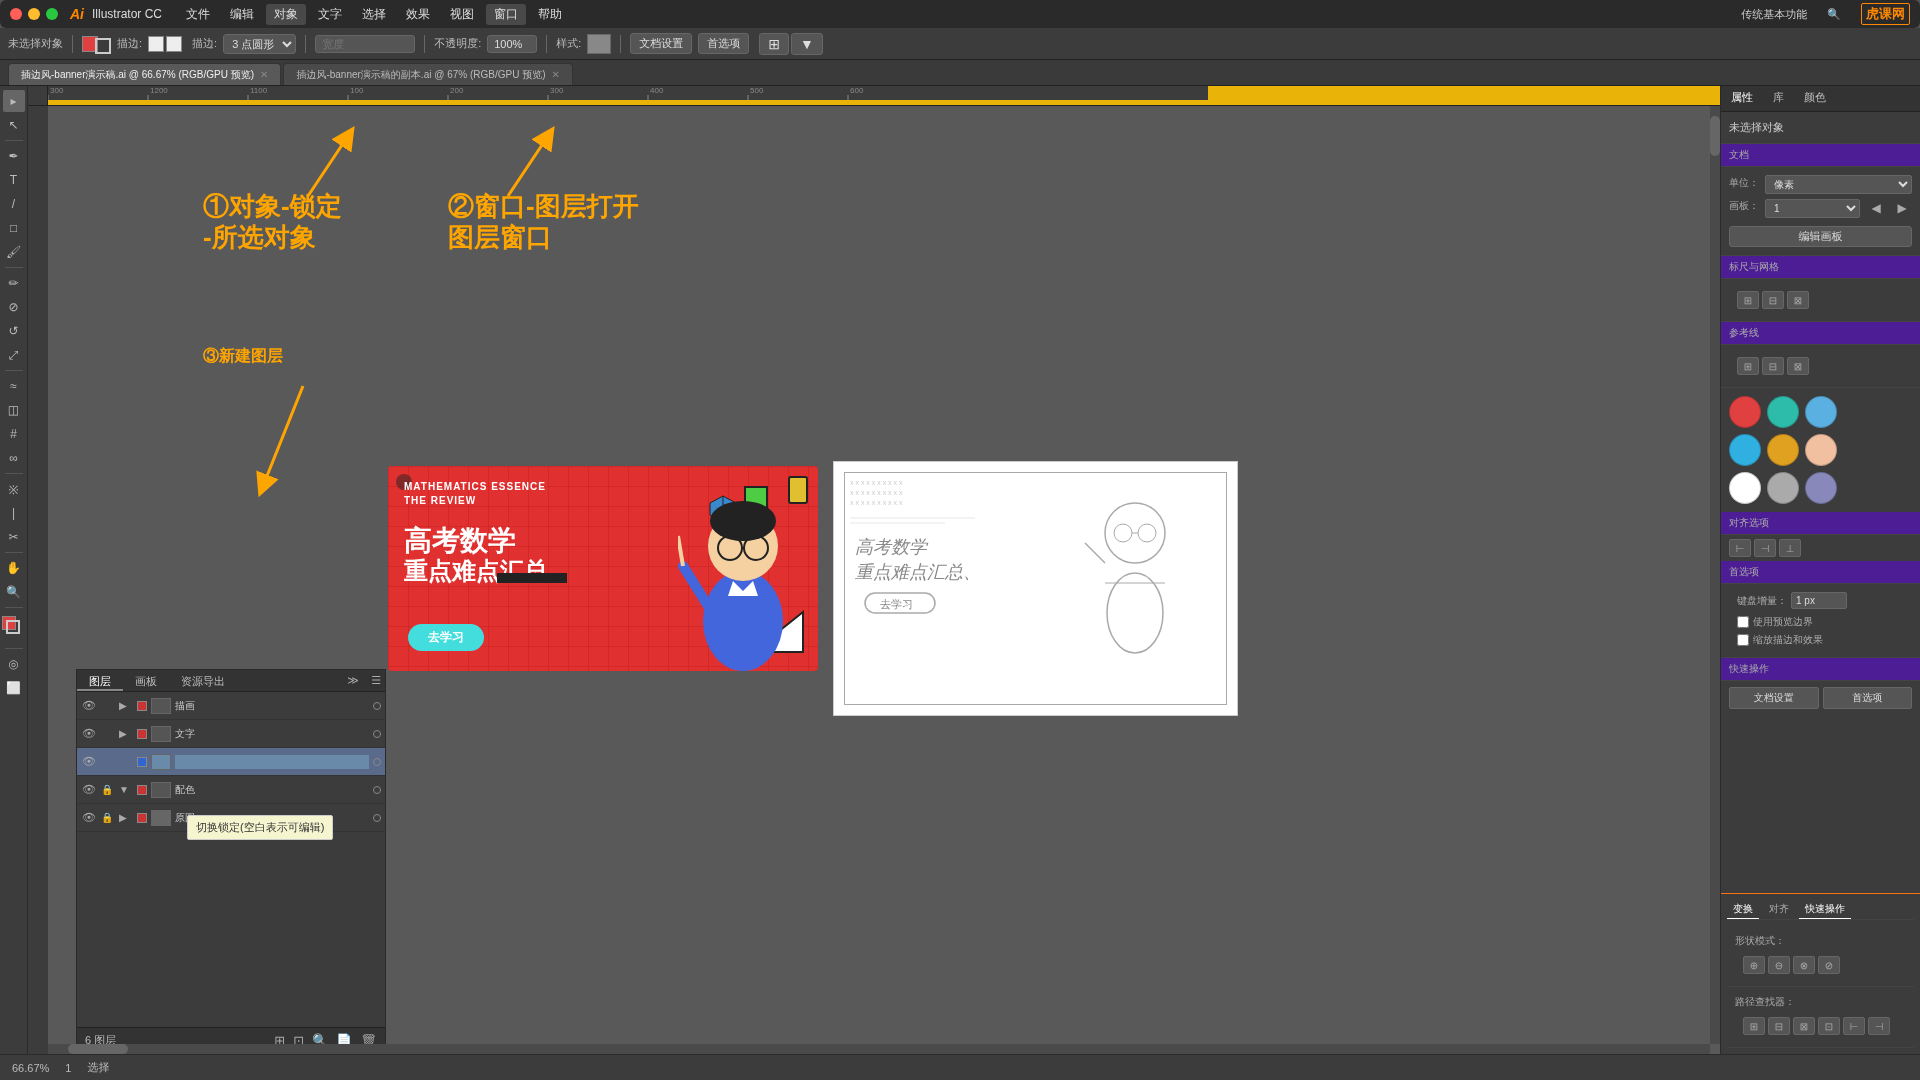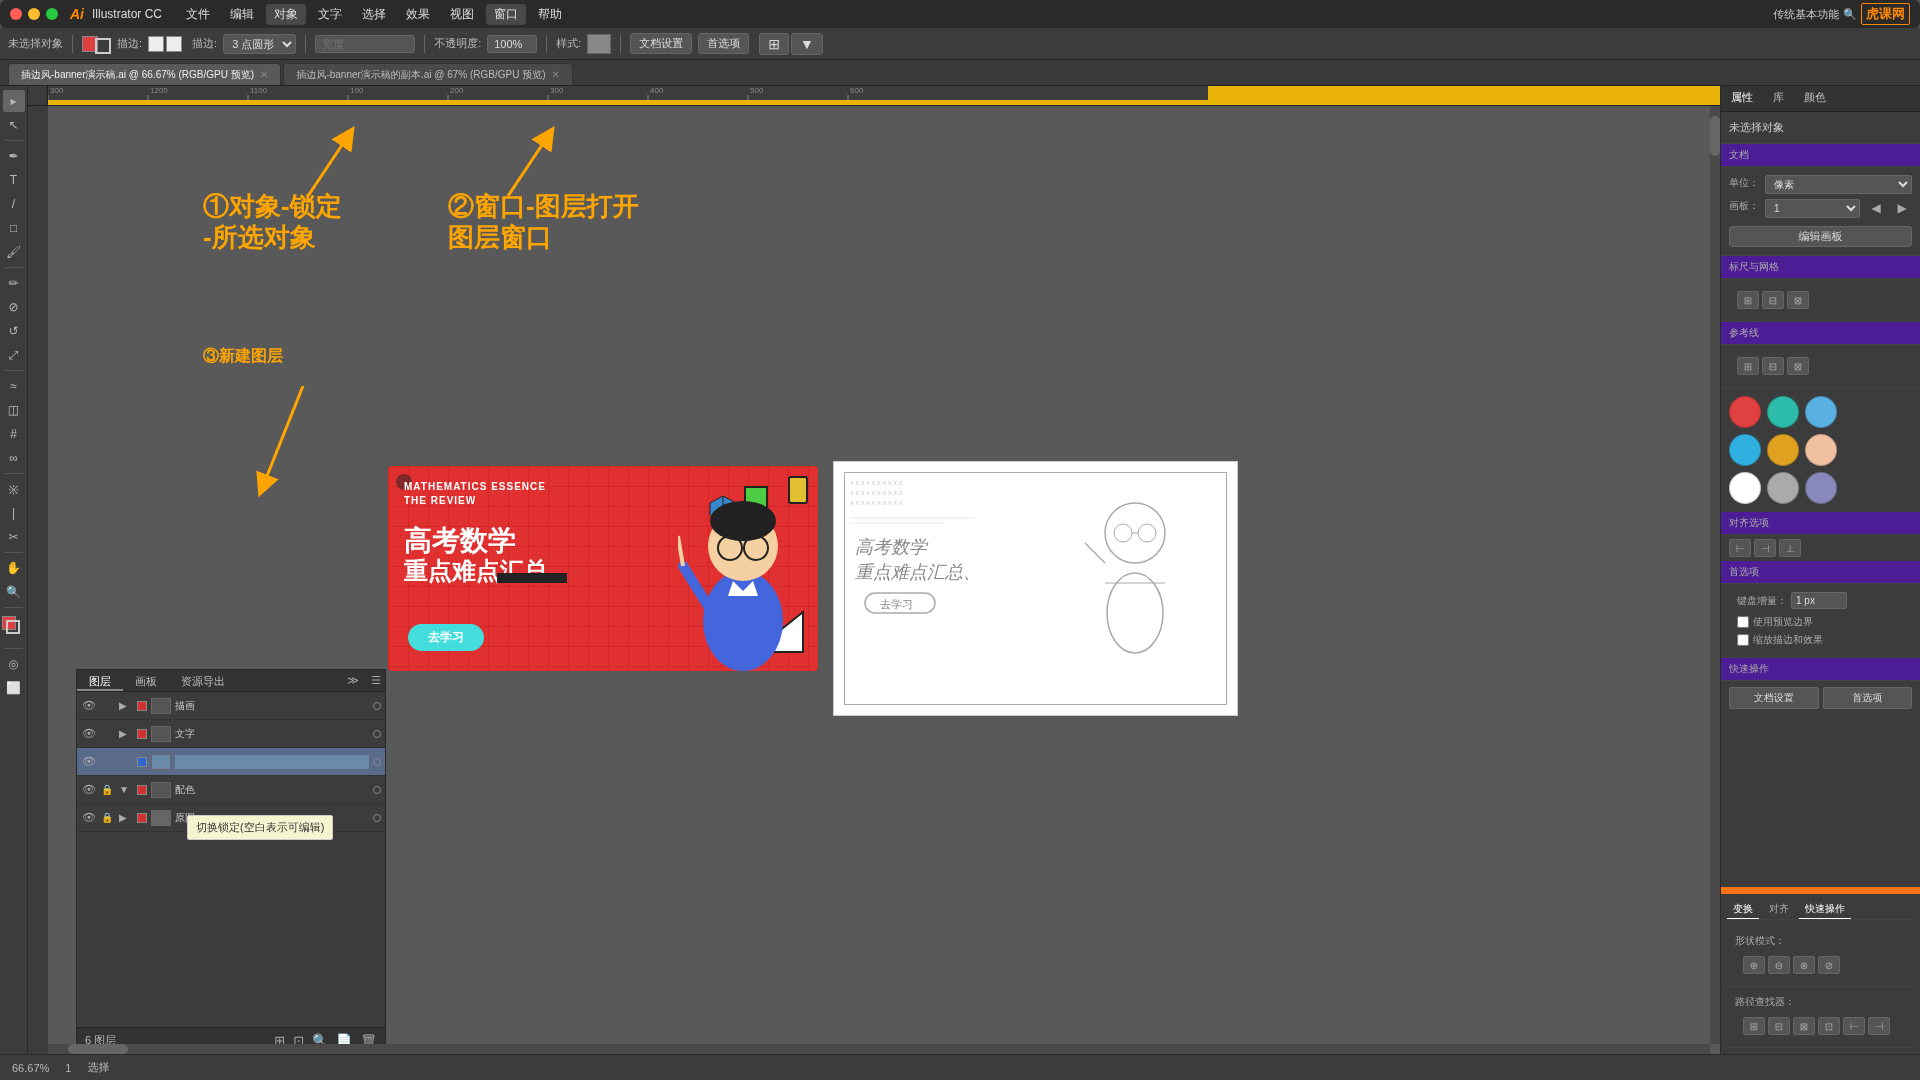--- a/index.html
+++ b/index.html
@@ -12,21 +12,21 @@
       color: #ccc; font-size: 12px; user-select: none; border-radius: 6px;
     }
     .traffic-lights { display: flex; gap: 6px; margin-right: 12px; }
     .tl { width: 12px; height: 12px; border-radius: 50%; cursor: pointer; }
     .tl.red { background: #ff5f57; }
     .tl.yellow { background: #febc2e; }
     .tl.green { background: #28c840; }
     .app-icon { color: #ff8800; font-weight: bold; font-size: 14px; margin-right: 8px; font-style: italic; }
     .menu-bar { display: flex; gap: 4px; flex: 1; }
     .menu-item { padding: 2px 8px; color: #ddd; font-size: 12px; cursor: pointer; border-radius: 3px; }
-    .top-right { display: flex; align-items: center; gap: 4px; margin-left: auto; }
+    .top-right { display: flex; align-items: center; gap: 20px; margin-left: auto; }
     .top-right span { font-size: 11px; color: #ccc; }
 
     
     #toolbar {
       width: 100%; height: 32px; background: #3c3c3c;
       display: flex; align-items: center; padding: 0 8px; gap: 6px;
       border-bottom: 1px solid #222;
     }
     .tb-btn { background: #555; border: 1px solid #666; color: #ddd; font-size: 11px; padding: 2px 8px; border-radius: 3px; cursor: pointer; }
     .tb-sep { width: 1px; height: 18px; background: #666; margin: 0 3px; }
@@ -197,21 +197,21 @@
     .section-title { color: #aaa; font-size: 10px; padding: 4px 8px; background: #4c1d95; border-bottom: 1px solid #444; }
     .align-row { display: flex; gap: 3px; padding: 4px 8px; }
     .align-btn { width: 22px; height: 18px; background: #555; border: 1px solid #666; color: #aaa; font-size: 10px; display: flex; align-items: center; justify-content: center; cursor: pointer; border-radius: 2px; }
     .kbd-input-row { display: flex; align-items: center; gap: 4px; padding: 0 8px 4px; }
     .kbd-label { color: #aaa; font-size: 10px; }
     .kbd-input { background: #555; border: 1px solid #666; color: #ddd; font-size: 10px; padding: 2px 4px; width: 56px; border-radius: 2px; }
     .checkbox-row { display: flex; align-items: center; gap: 4px; padding: 2px 8px; }
     .checkbox-row input { width: 12px; height: 12px; }
     .checkbox-label { color: #aaa; font-size: 10px; }
     .quick-action-btn { background: #555; border: 1px solid #666; color: #ddd; font-size: 10px; padding: 3px 6px; border-radius: 2px; cursor: pointer; flex: 1; text-align: center; }
-    .bottom-panel { margin-top: auto; border-top: 7px solid #f97316; padding: 6px; }
+    .bottom-panel { margin-top: auto; border-top: 1px solid #f97316; padding: 6px; }
     .bottom-tab-row { display: flex; gap: 4px; border-bottom: 1px solid #444; margin-bottom: 6px; }
     .bottom-tab { color: #aaa; font-size: 10px; cursor: pointer; padding: 2px 6px; }
     .bottom-tab.active { color: #fff; border-bottom: 1px solid #fff; }
 
     
     #statusbar {
       width: 100%; height: 26px; background: #3c3c3c;
       display: flex; align-items: center; padding: 0 12px; gap: 16px;
       border-top: 1px solid #2a2a2a; position: fixed; bottom: 0; left: 0;
     }

